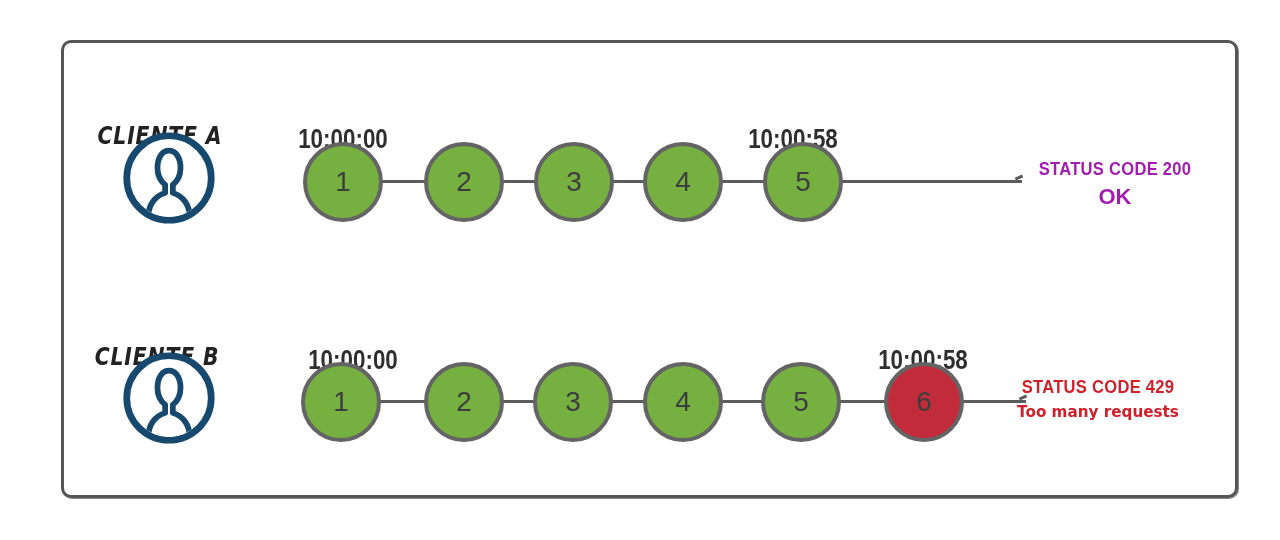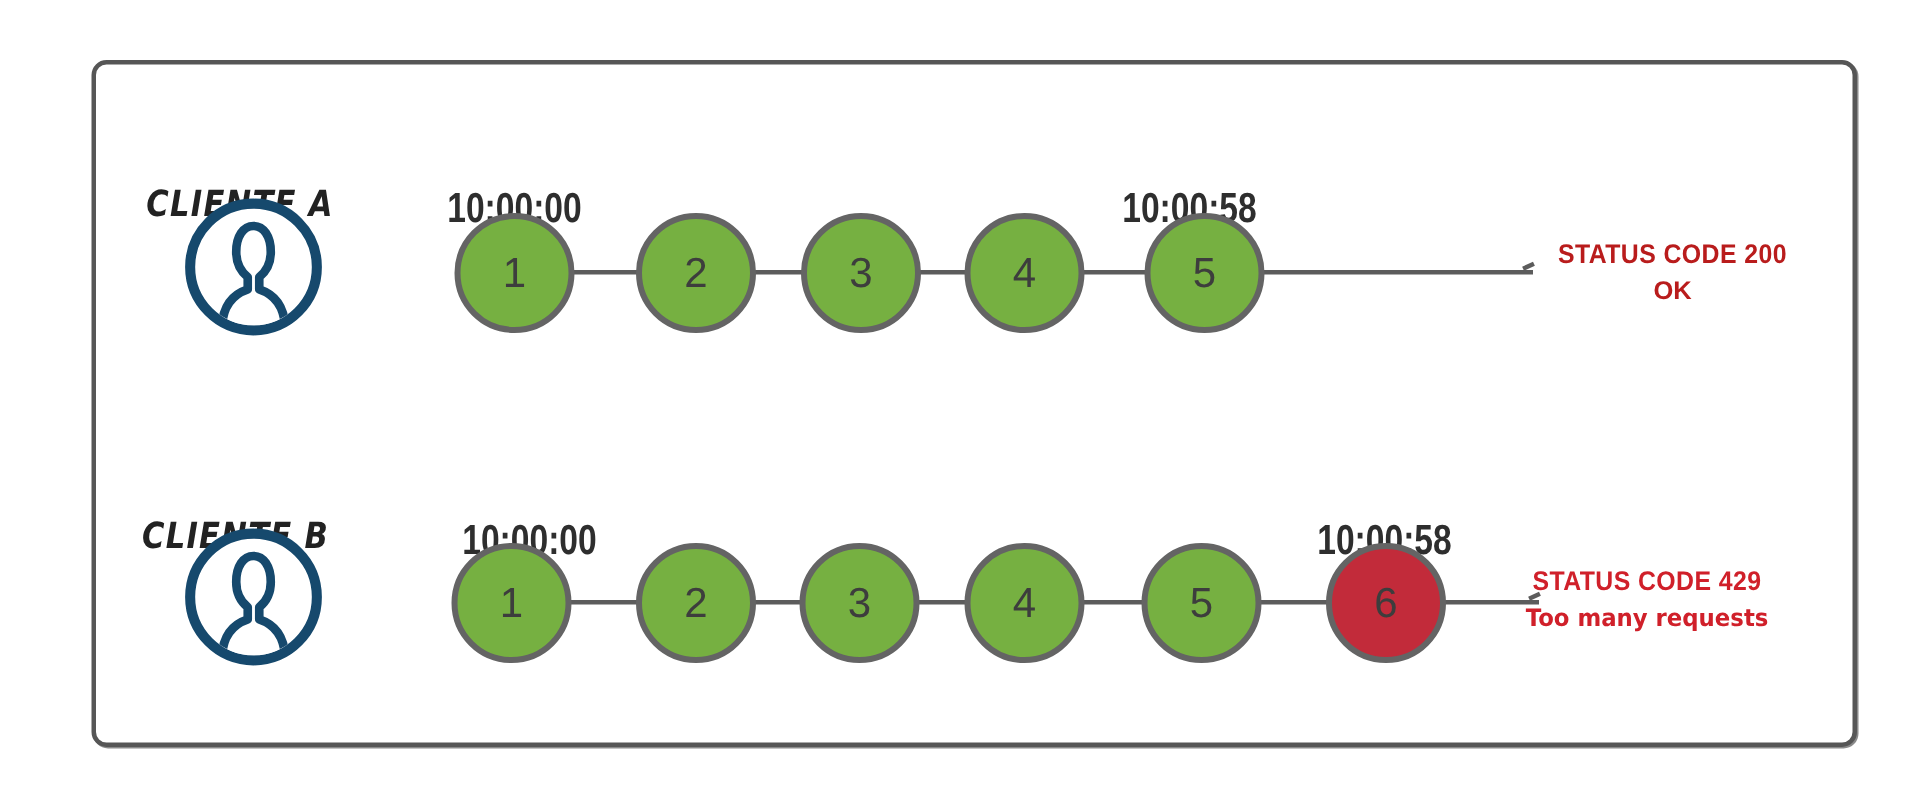--- a/index.html
+++ b/index.html
@@ -91,25 +91,25 @@
   }
   .status .code {
     font-size: 18px;
     font-weight: 600;
     letter-spacing: 0.3px;
     white-space: nowrap;
     transform: scaleX(0.92);
   }
   .status .detail {
     margin-top: 3px;
-    font-size: 17px;
+    font-size: 22px;
     font-weight: 600;
     white-space: nowrap;
   }
-  .status.green { color: #b91c1c; }
+  .status.green { color: #a21caf; }
   .status.red { color: #d0202a; }
   .status.red .detail {
     font-family: "DejaVu Sans", sans-serif;
     font-weight: 700;
     font-size: 16px;
     transform: scaleX(0.95);
   }
 </style>
 </head>
 <body>

